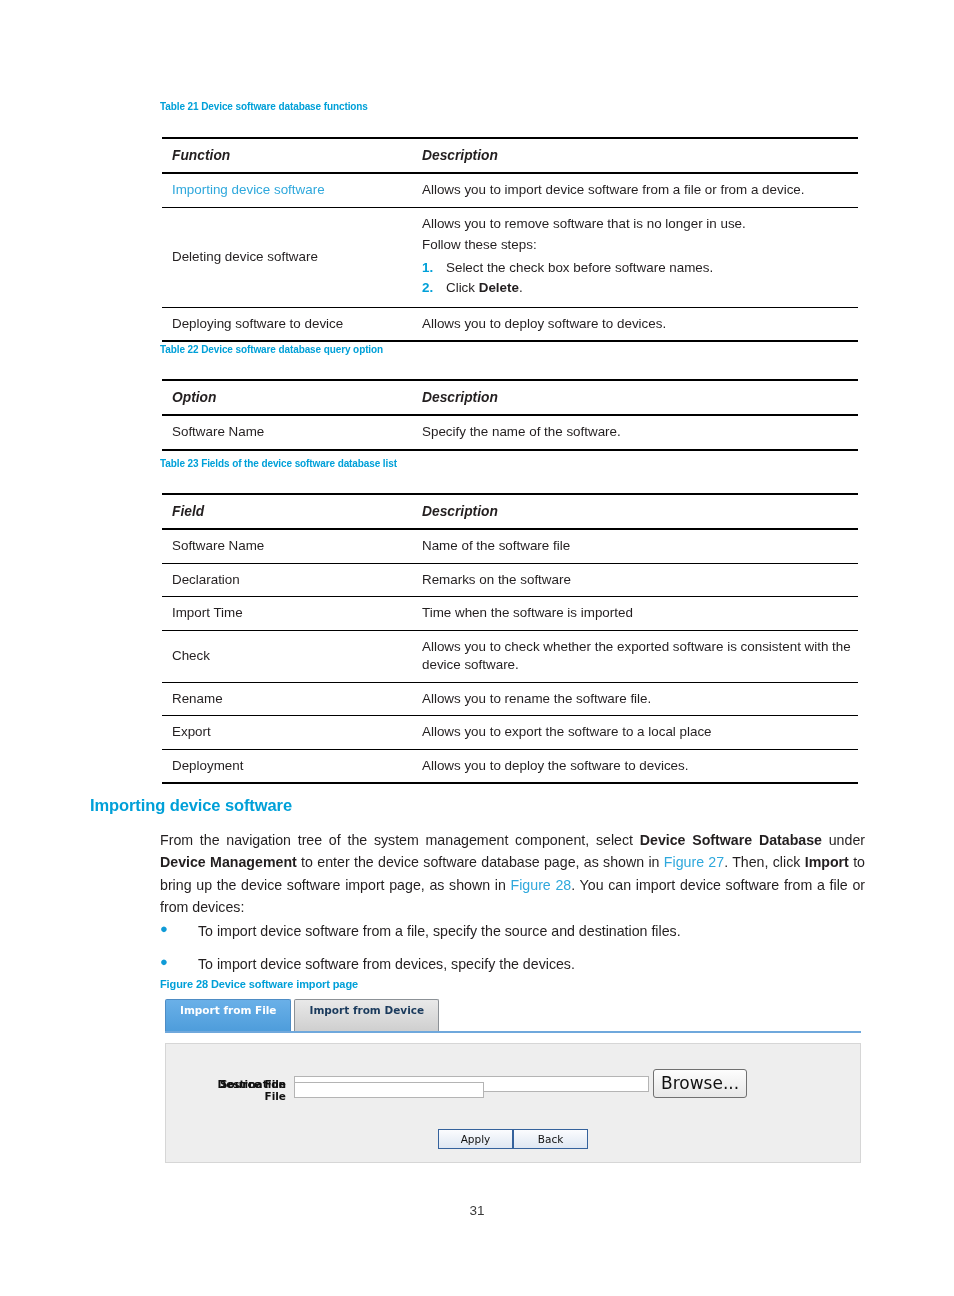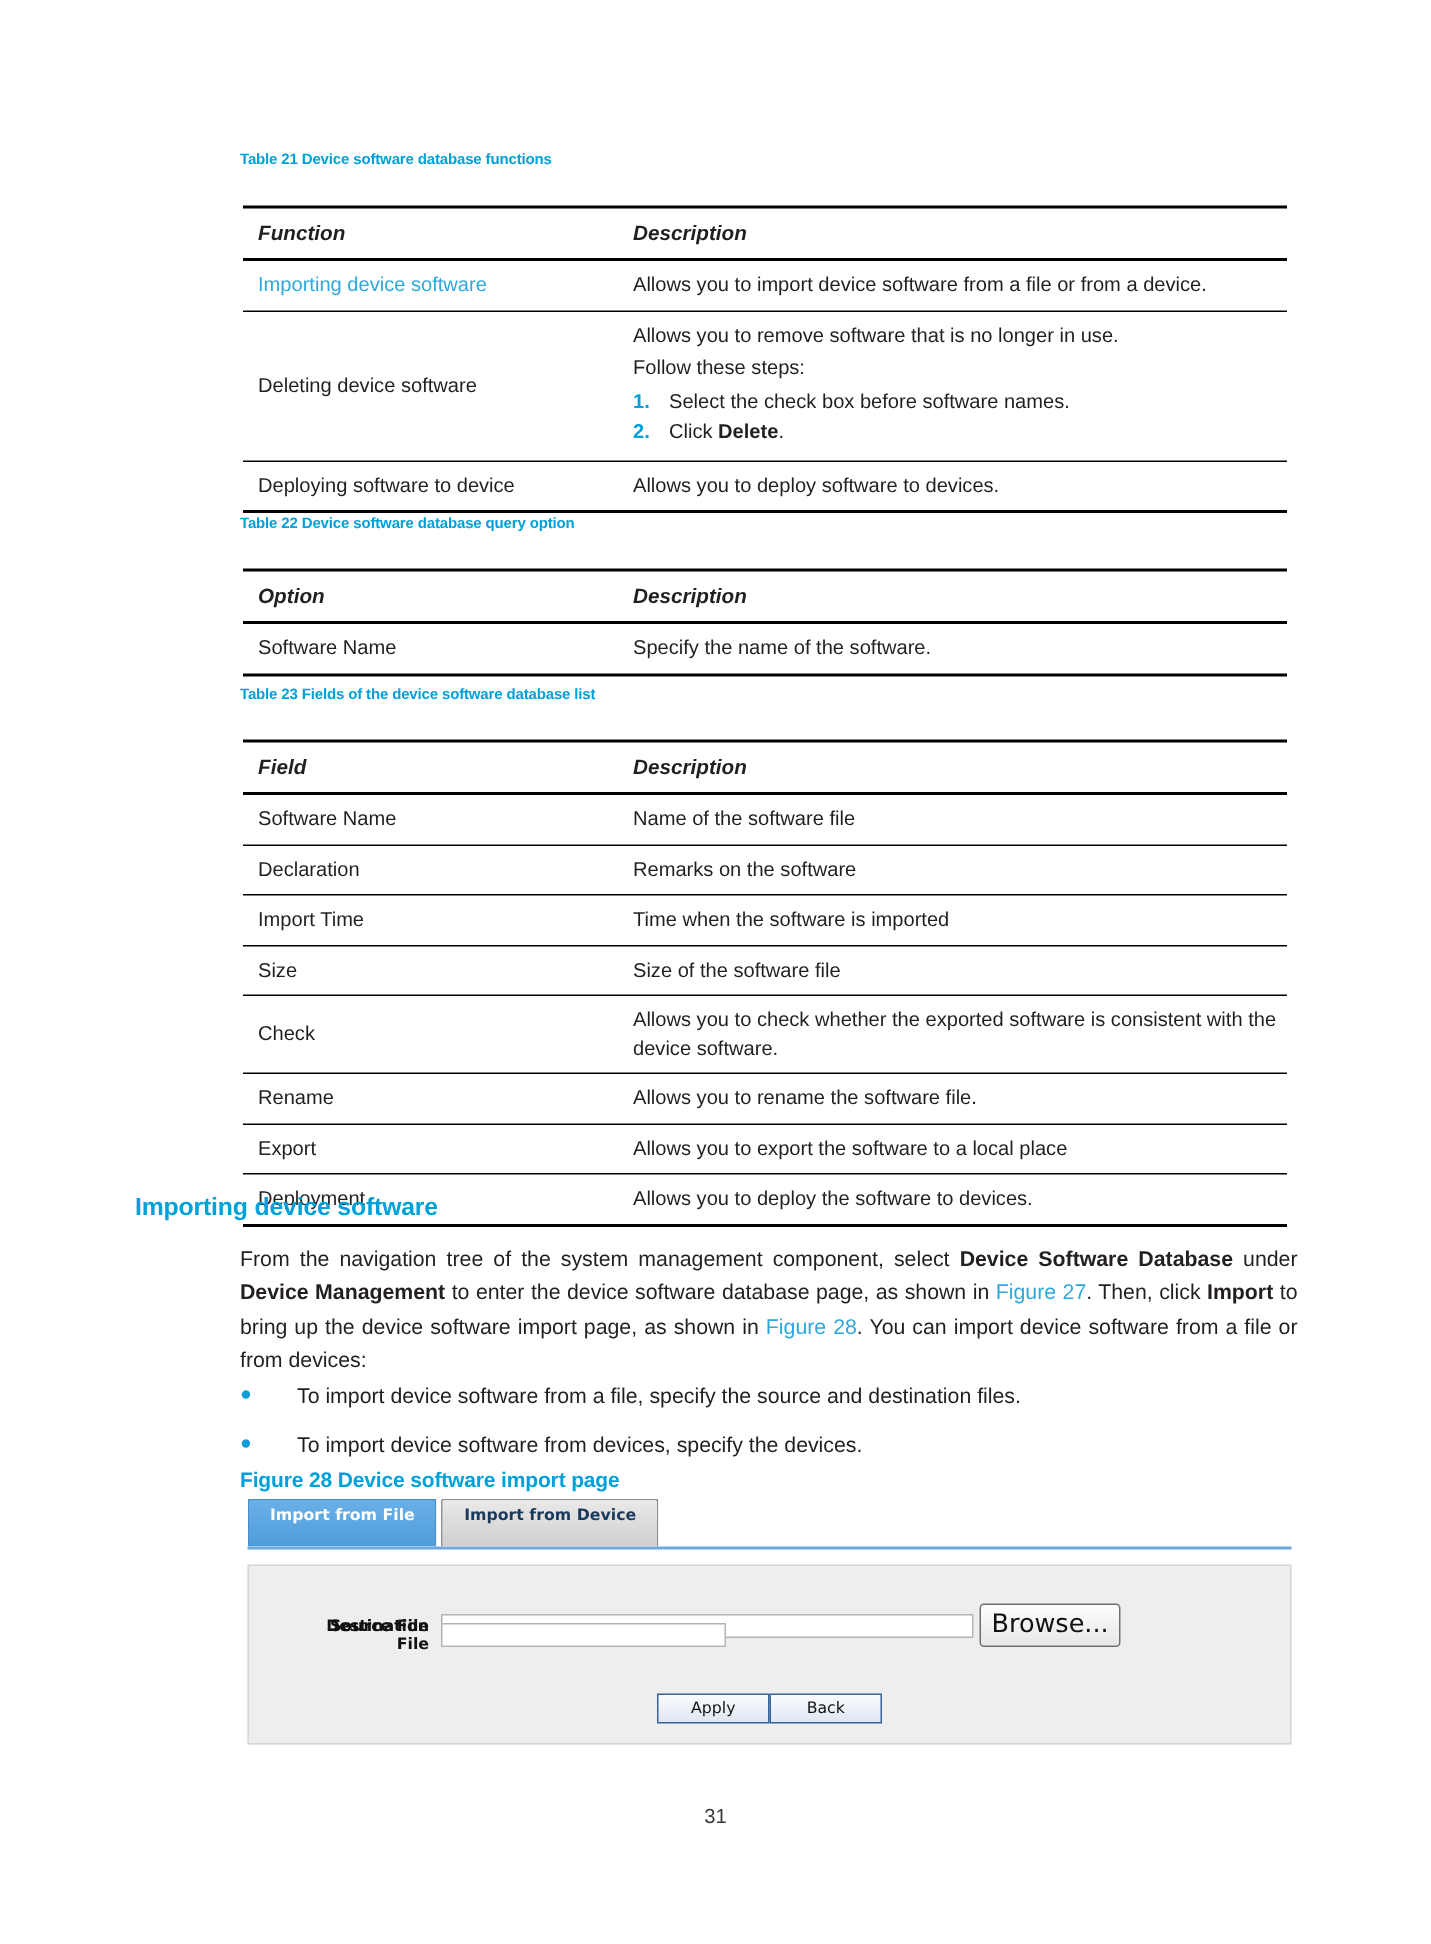--- a/index.html
+++ b/index.html
@@ -119,21 +119,21 @@
     flex: 0 0 38px;
     color: #0f9bd7;
     font-size: 13px;
     line-height: 1.55;
   }
   .bullet-dot span { display: inline-block; transform: translateY(-1px); }
 
   .fig-caption {
     position: absolute;
     left: 160px;
-    font-size: 14px;
+    font-size: 11px;
     font-weight: bold;
     color: #00a0d8;
     letter-spacing: -0.1px;
   }
 
   
   .screenshot {
     position: absolute;
     left: 165px;
     top: 1008px;
@@ -313,24 +313,20 @@
       </tr>
       <tr>
         <td class="col-a">Declaration</td>
         <td>Remarks on the software</td>
       </tr>
       <tr>
         <td class="col-a">Import Time</td>
         <td>Time when the software is imported</td>
       </tr>
       <tr>
-        <td class="col-a">Size</td>
-        <td>Size of the software file</td>
-      </tr>
-      <tr>
         <td class="col-a">Check</td>
         <td>Allows you to check whether the exported software is consistent with the device software.</td>
       </tr>
       <tr>
         <td class="col-a">Rename</td>
         <td>Allows you to rename the software file.</td>
       </tr>
       <tr>
         <td class="col-a">Export</td>
         <td>Allows you to export the software to a local place</td>

